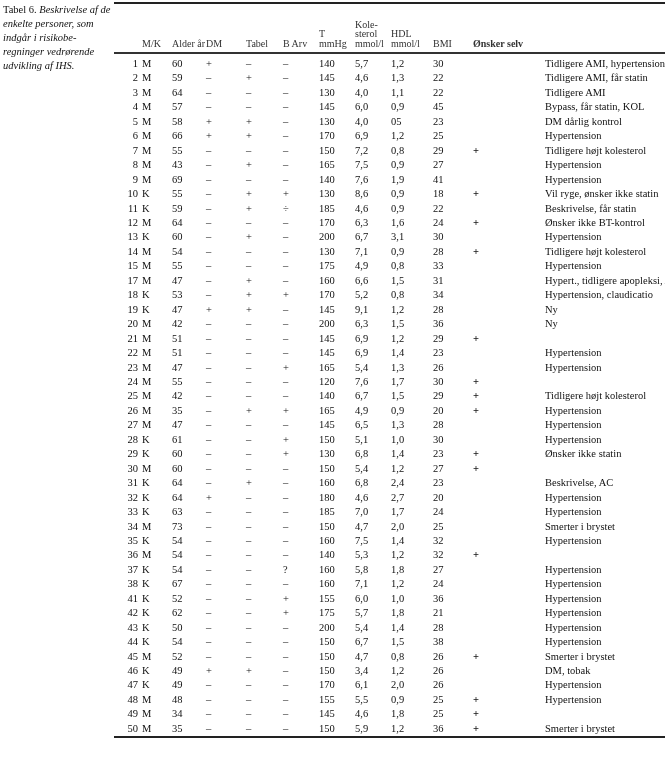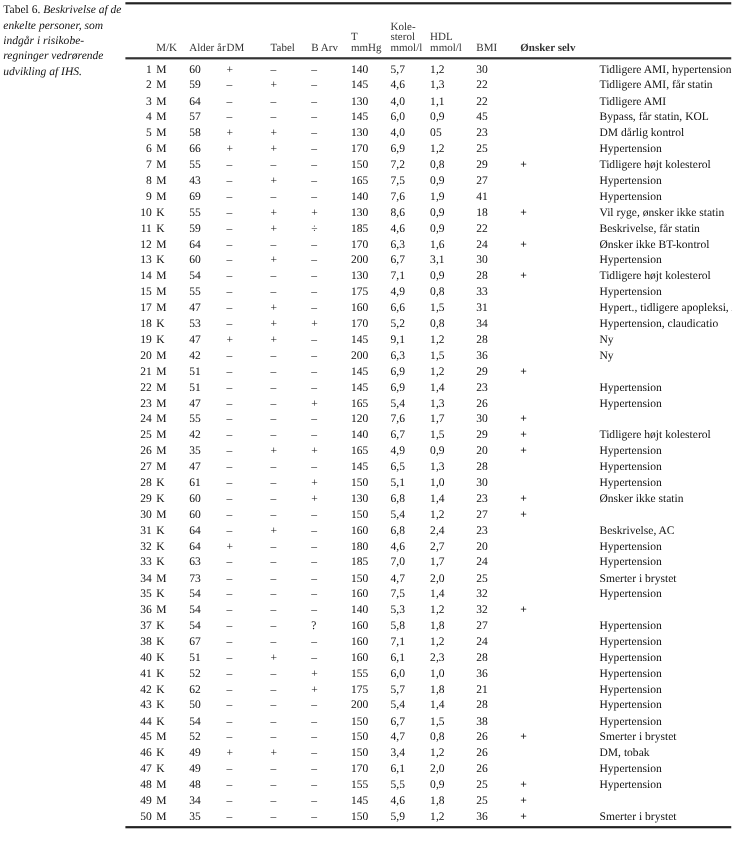--- a/index.html
+++ b/index.html
@@ -578,34 +578,20 @@
           <td class="c-tob">–</td>
           <td class="c-arv">–</td>
           <td class="c-bp">160</td>
           <td class="c-kol">7,1</td>
           <td class="c-hdl">1,2</td>
           <td class="c-bmi">24</td>
           <td class="c-wish"></td>
           <td class="c-note">Hypertension</td>
         </tr>
         <tr>
-          <td class="c-n">40</td>
-          <td class="c-sex">K</td>
-          <td class="c-age">51</td>
-          <td class="c-dm">–</td>
-          <td class="c-tob">+</td>
-          <td class="c-arv">–</td>
-          <td class="c-bp">160</td>
-          <td class="c-kol">6,1</td>
-          <td class="c-hdl">2,3</td>
-          <td class="c-bmi">28</td>
-          <td class="c-wish"></td>
-          <td class="c-note">Hypertension</td>
-        </tr>
-        <tr>
           <td class="c-n">41</td>
           <td class="c-sex">K</td>
           <td class="c-age">52</td>
           <td class="c-dm">–</td>
           <td class="c-tob">–</td>
           <td class="c-arv">+</td>
           <td class="c-bp">155</td>
           <td class="c-kol">6,0</td>
           <td class="c-hdl">1,0</td>
           <td class="c-bmi">36</td>

